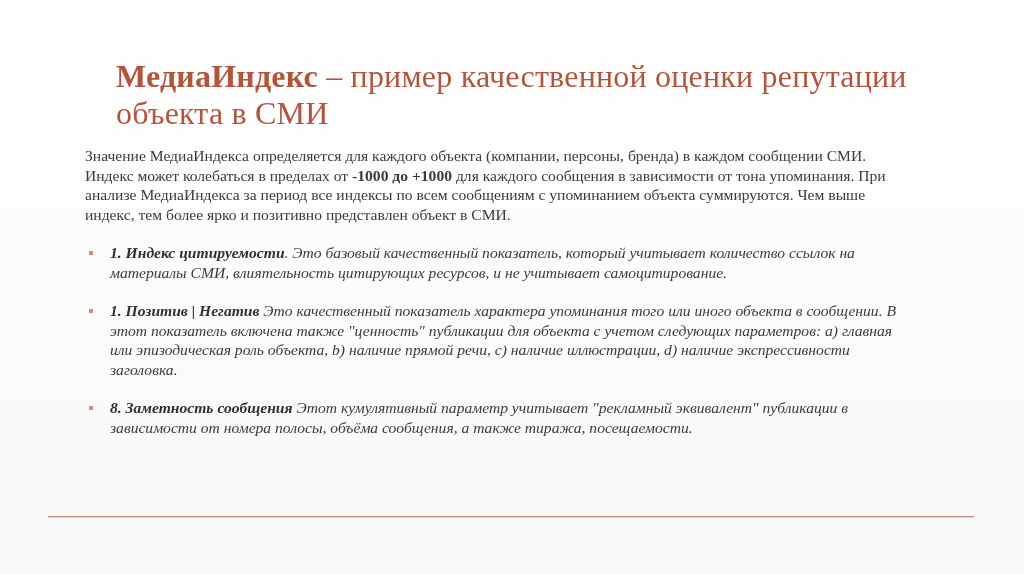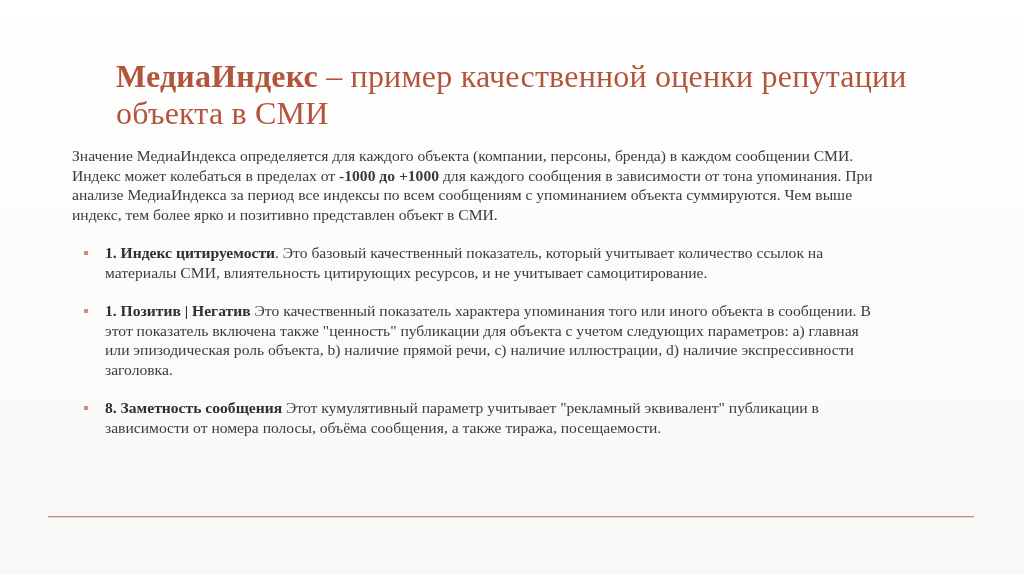--- a/index.html
+++ b/index.html
@@ -32,38 +32,39 @@
     color: #b3553d;
     margin: 0;
     font-weight: normal;
     letter-spacing: 0.2px;
   }
   .title .bold {
     font-weight: bold;
   }
   .content {
     position: absolute;
-    left: 72px;
+    left: 85px;
     top: 146px;
     width: 820px;
     font-family: "Liberation Serif", "DejaVu Serif", serif;
     font-size: 15.6px;
     line-height: 19.5px;
     color: #3b3b3b;
   }
   .para {
     margin: 0 0 19px 0;
   }
   .para b {
     font-weight: bold;
   }
   .bullets {
     list-style: none;
-    margin: 12px;
+    margin: 4px;
     padding: 0;
+    font-style: italic;
   }
   .bullet {
     position: relative;
     padding-left: 21px;
     margin: 0 0 19px 0;
   }
   .bullet-marker {
     position: absolute;
     left: 0;
     top: 8px;

